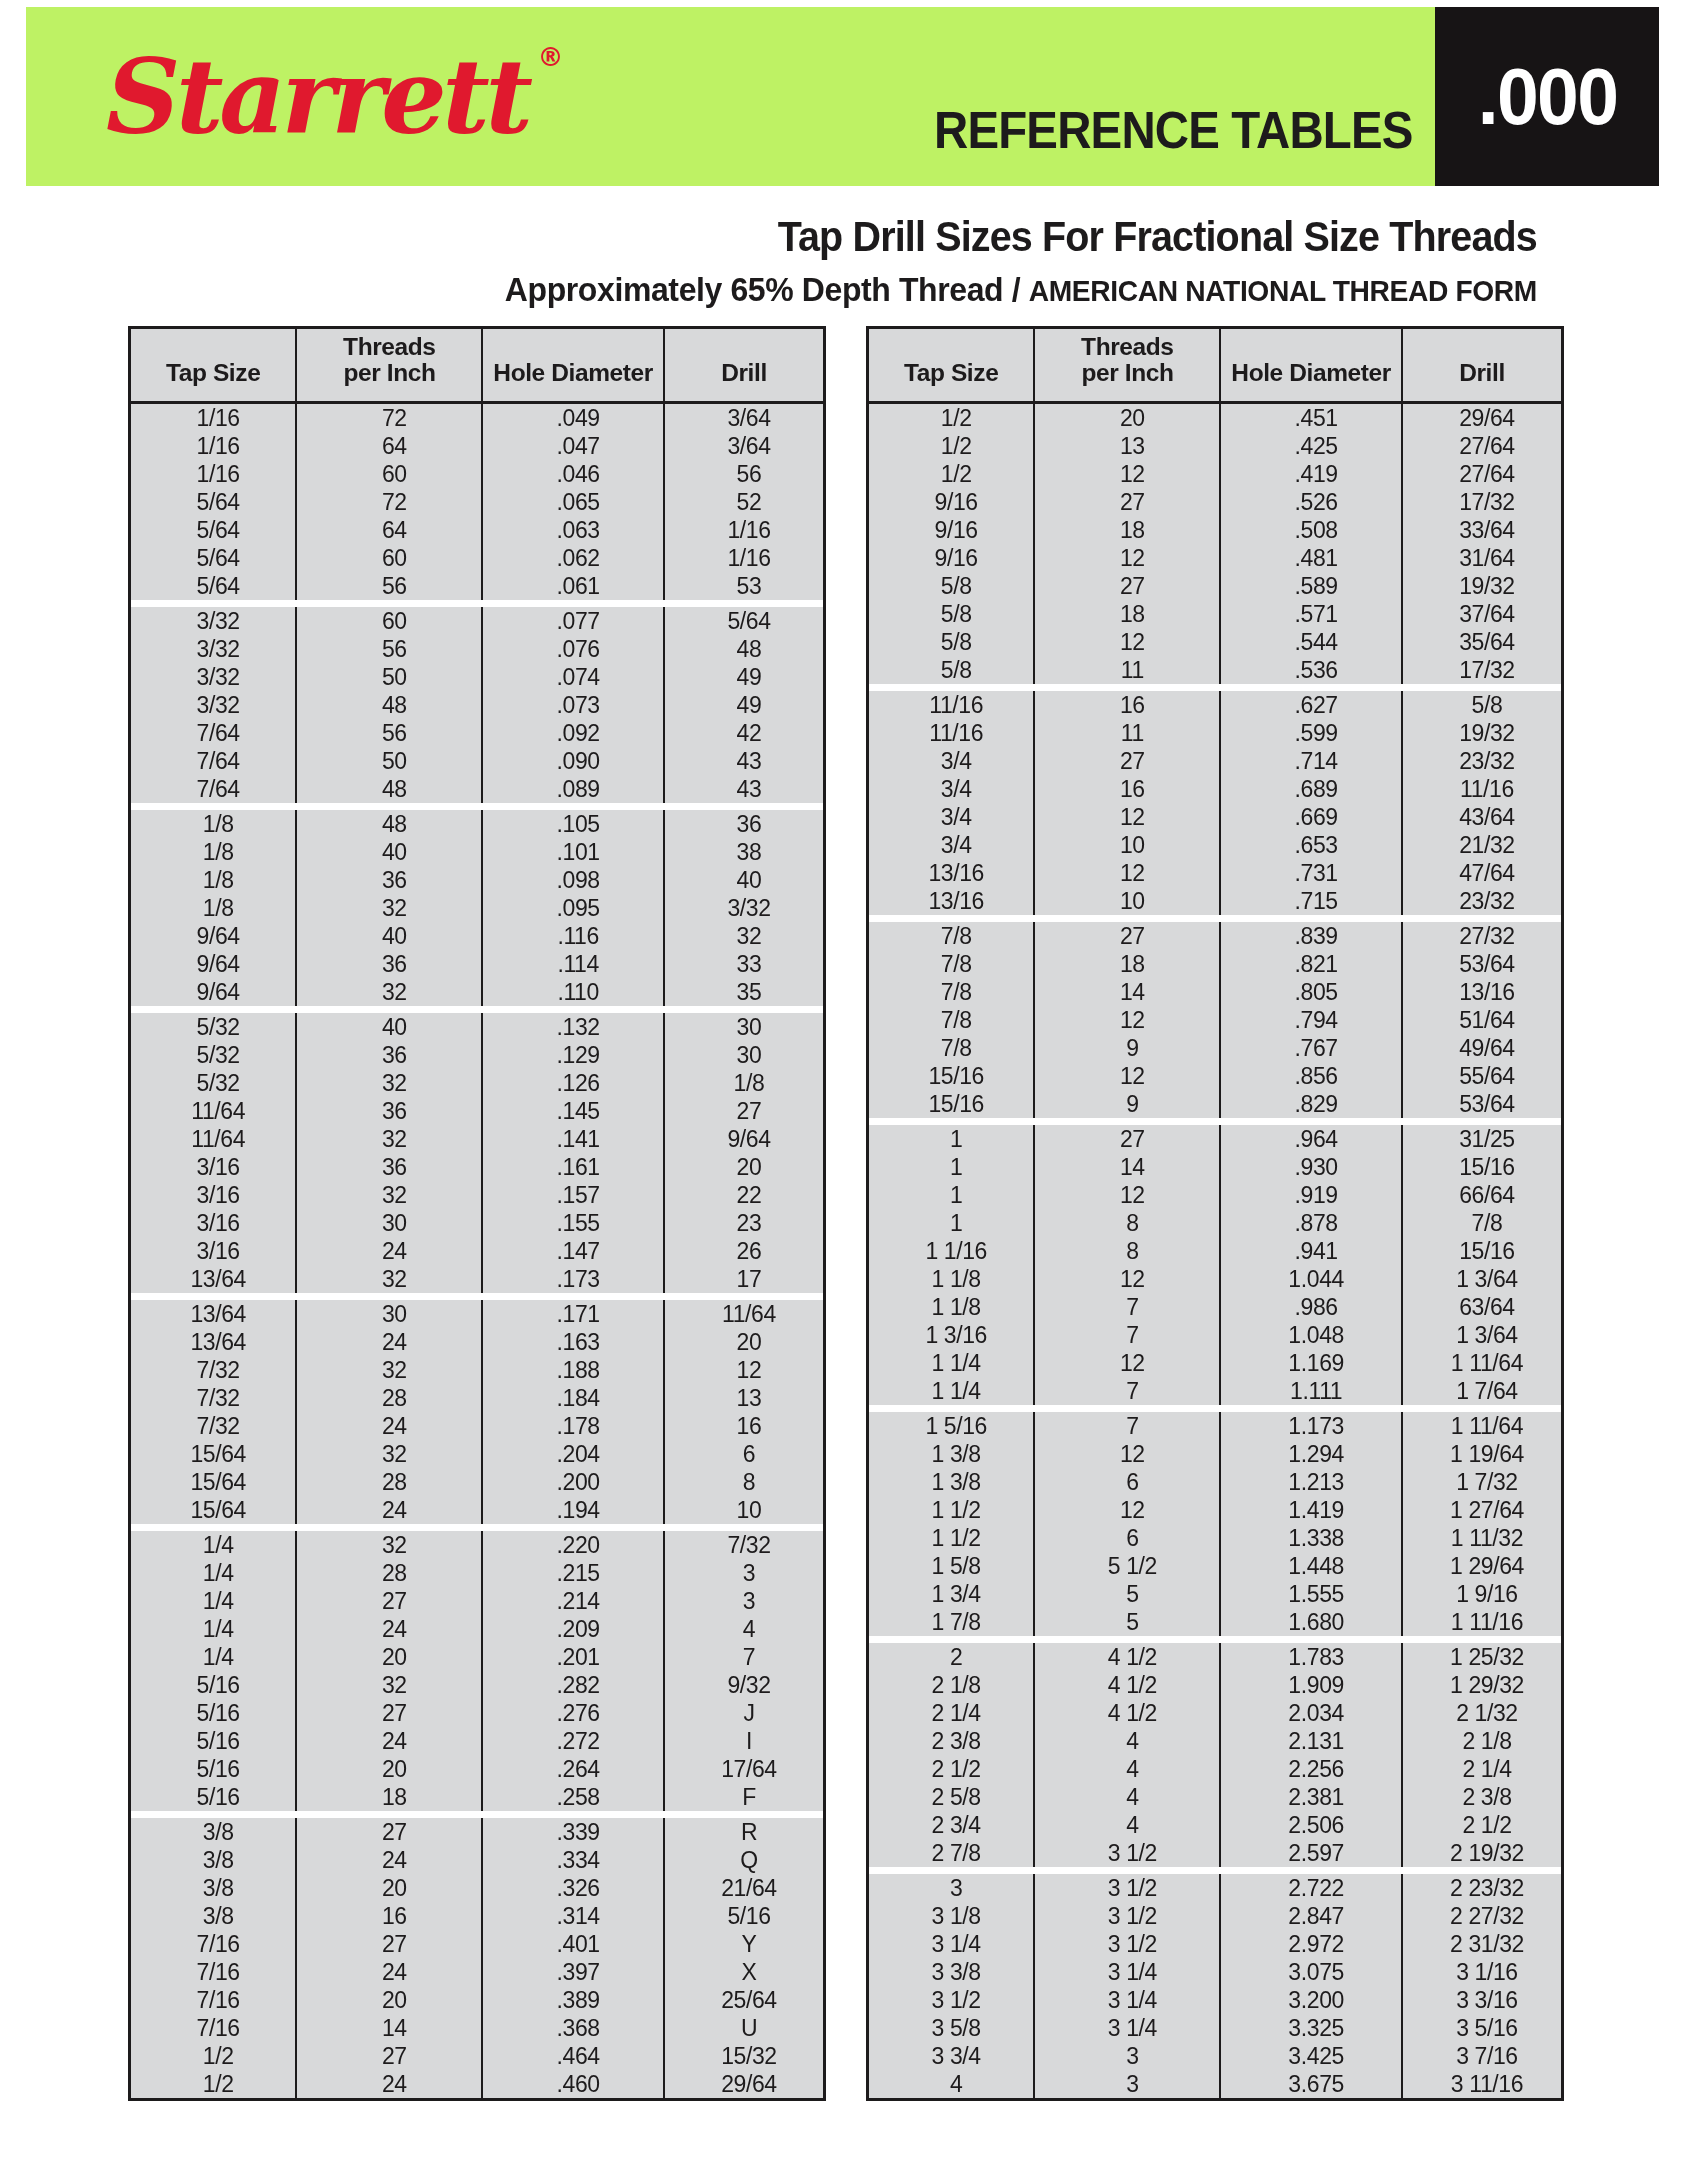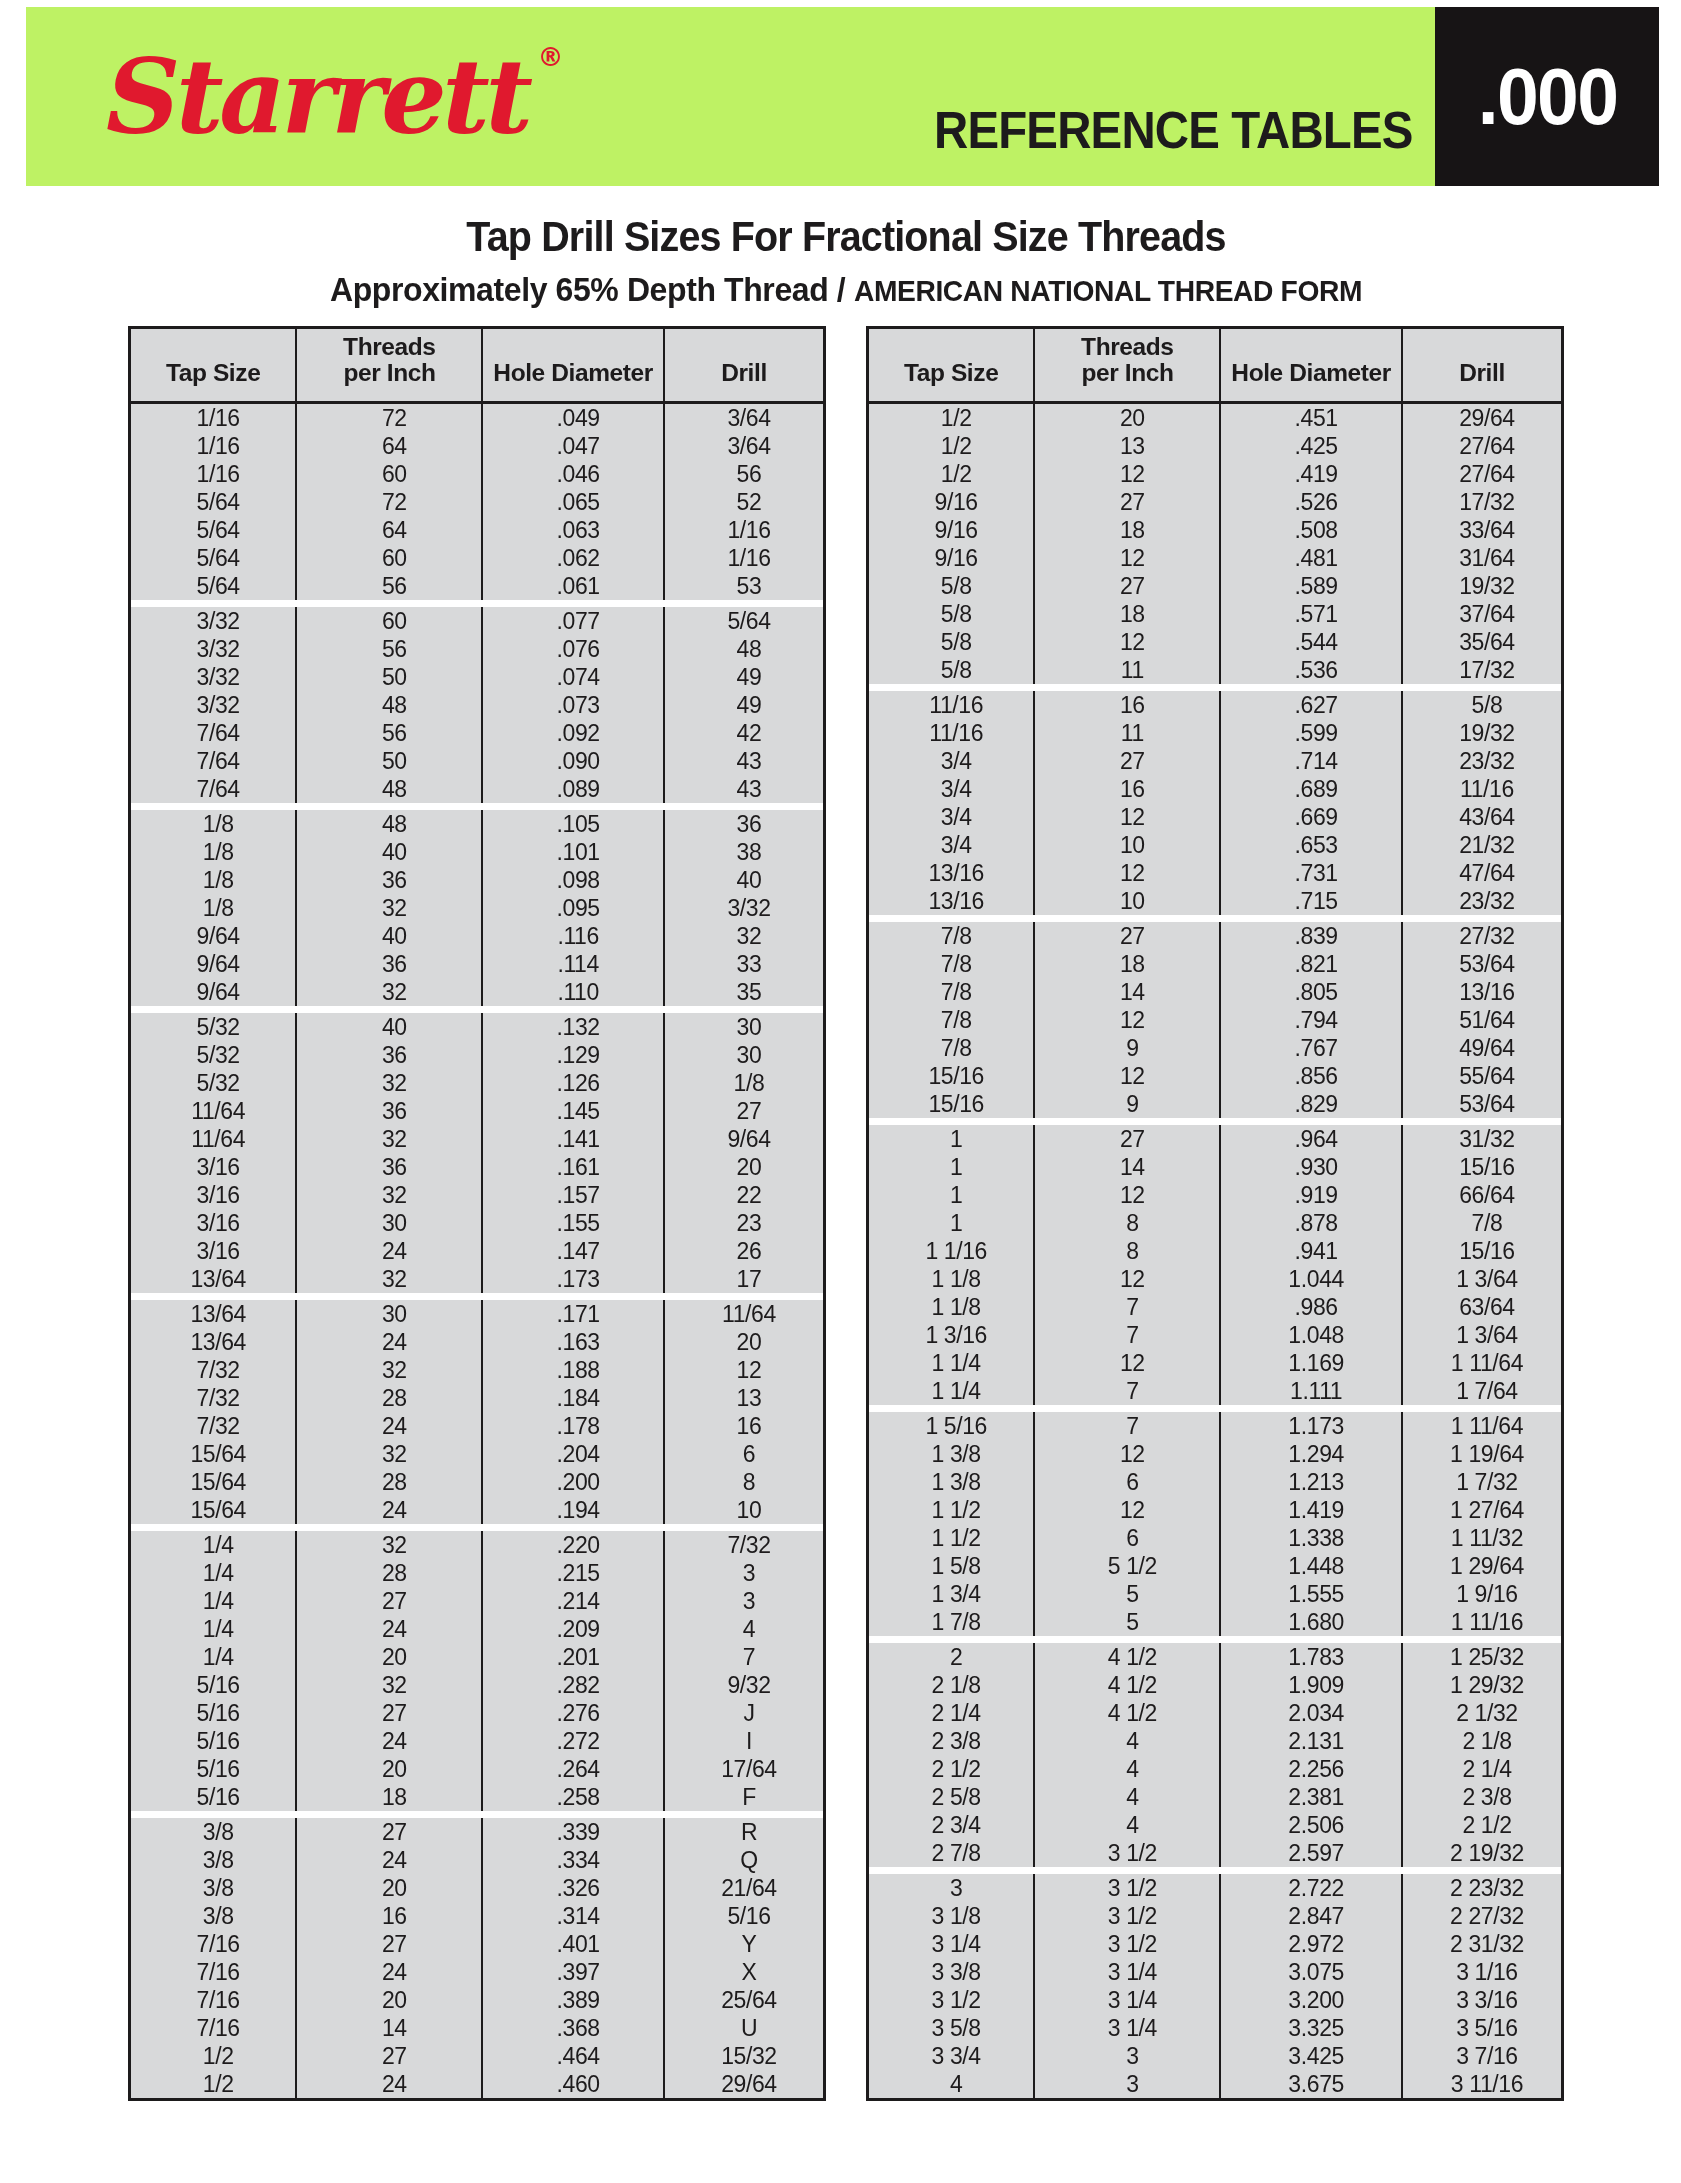--- a/index.html
+++ b/index.html
@@ -19,21 +19,21 @@
   }
   .ref-title{
     position:absolute;right:22px;bottom:26px;font-weight:700;font-size:51px;
     letter-spacing:-0.9px;transform:scaleX(0.93);transform-origin:right center;white-space:nowrap;
   }
   .page-code{
     position:absolute;left:1435px;top:7px;width:224px;height:179px;background:#171415;
     display:flex;align-items:center;justify-content:center;
   }
   .page-code span{color:#ffffff;font-weight:700;font-size:79px;letter-spacing:-1.7px;transform:scaleX(0.95);}
-  .titles{position:absolute;left:128px;top:213px;width:1436px;text-align:center;}
+  .titles{position:absolute;left:144px;top:213px;width:1436px;text-align:right;}
   .doc-title{font-size:42px;font-weight:700;letter-spacing:-0.9px;transform:scaleX(0.94);transform-origin:center;}
   .doc-subtitle{margin-top:8.7px;font-size:34px;font-weight:700;letter-spacing:-0.4px;transform:scaleX(0.94);transform-origin:center;}
   .doc-subtitle .caps{font-size:30px;}
   .ref-table{
     position:absolute;top:326px;width:698px;box-sizing:border-box;
     border:3.5px solid #1d1b1c;background:#ffffff;
   }
   .table-left{left:128px;}
   .table-right{left:866px;}
   .thead{
@@ -560,21 +560,21 @@
           <div class="cell">.919</div>
           <div class="cell">.878</div>
           <div class="cell">.941</div>
           <div class="cell">1.044</div>
           <div class="cell">.986</div>
           <div class="cell">1.048</div>
           <div class="cell">1.169</div>
           <div class="cell">1.111</div>
         </div>
         <div class="col">
-          <div class="cell">31/32</div>
+          <div class="cell">31/25</div>
           <div class="cell">15/16</div>
           <div class="cell">66/64</div>
           <div class="cell">7/8</div>
           <div class="cell">15/16</div>
           <div class="cell">1 3/64</div>
           <div class="cell">63/64</div>
           <div class="cell">1 3/64</div>
           <div class="cell">1 11/64</div>
           <div class="cell">1 7/64</div>
         </div>

